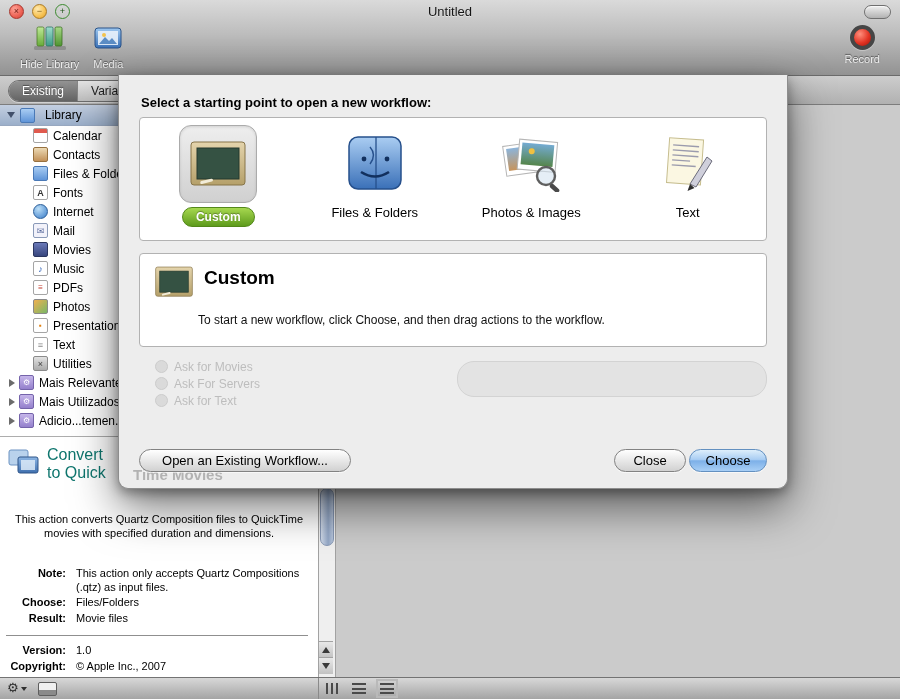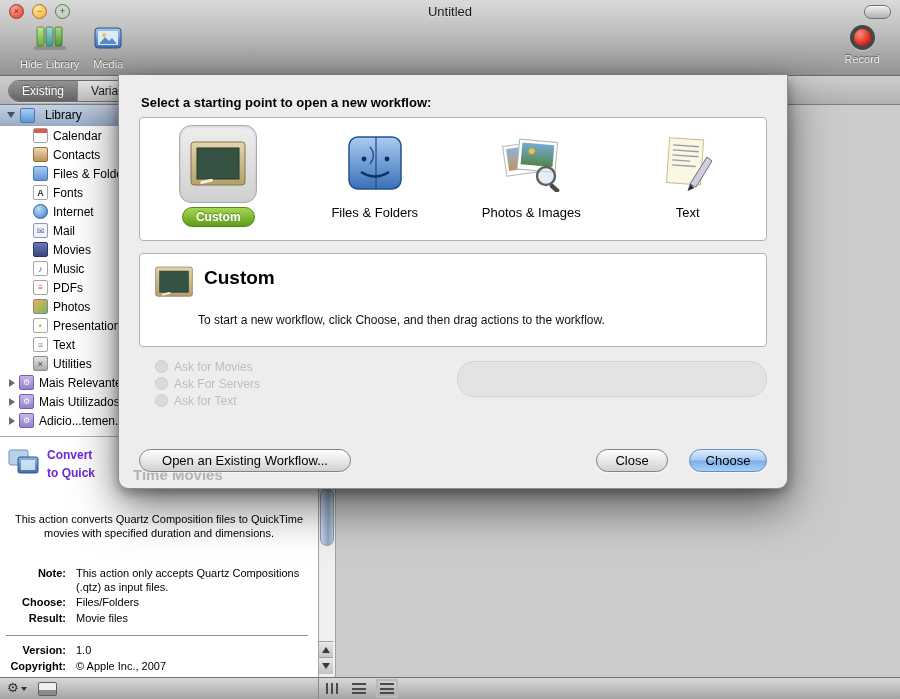--- a/index.html
+++ b/index.html
@@ -82,21 +82,21 @@
     background:linear-gradient(90deg,#cfd9e8,#93a7c6 60%,#b8c6dc);border:1px solid #8697b4;}
   .sbtn{position:absolute;left:0;width:14px;height:16px;background:linear-gradient(#e8e8e8,#c2c2c2);
     border-top:1px solid #a2a2a2;display:flex;align-items:center;justify-content:center;}
   .sbtn.up{bottom:20px;}
   .sbtn.down{bottom:4px;}
   .arr-up{width:0;height:0;border-bottom:6px solid #3a3a3a;border-left:4px solid transparent;border-right:4px solid transparent;}
   .arr-down{width:0;height:0;border-top:6px solid #3a3a3a;border-left:4px solid transparent;border-right:4px solid transparent;}
   
   .descpanel{position:absolute;left:0;top:436px;width:318px;height:242px;background:#fff;border-top:1px solid #adadad;}
   .dp-head{position:absolute;top:9px;left:8px;display:flex;gap:7px;align-items:flex-start;}
-  .dp-title{font-size:12px;font-weight:bold;line-height:18px;color:#6d28d9;}
+  .dp-title{font-size:16px;font-weight:normal;line-height:18px;color:#0f766e;}
   .dp-body{position:absolute;top:76px;left:8px;width:302px;font-size:11px;line-height:13.5px;color:#000;text-align:center;}
   .dp-fields{position:absolute;top:130px;left:0;width:312px;font-size:11px;line-height:13.5px;}
   .frow{display:grid;grid-template-columns:66px 1fr;column-gap:10px;margin-bottom:2px;}
   .fl{font-weight:bold;text-align:right;}
   .fv{text-align:left;}
   .dp-div{position:absolute;top:198px;left:6px;width:302px;border-top:1px solid #8f8f8f;}
   .dp-meta{position:absolute;top:206px;left:0;width:312px;font-size:11px;line-height:14px;}
   
   .statusbar{position:absolute;left:0;right:0;bottom:0;height:21px;
     background:linear-gradient(#d8d8d8,#a4a4a4);border-top:1px solid #737373;}
@@ -130,21 +130,21 @@
   .ghost-rows{position:absolute;top:283px;left:36px;z-index:1;}
   .ghost-row{display:flex;align-items:center;gap:6px;height:17px;color:#bdbdbd;font-size:12px;}
   .ghost-dot{width:11px;height:11px;border-radius:50%;background:#dadada;border:1px solid #cccccc;flex:none;}
   .ghost-pill{position:absolute;top:286px;left:338px;width:308px;height:34px;border-radius:17px;
     background:#e3e3e3;border:1px solid #d3d3d3;z-index:1;}
   .ghost-title{position:absolute;top:391px;left:14px;font-size:15px;font-weight:bold;color:#b2b2b2;z-index:1;}
   .sheet-btn{position:absolute;top:374px;height:23px;border-radius:12px;border:1px solid #828282;
     background:linear-gradient(#ffffff,#d1d1d1);font-size:13px;font-family:Liberation Sans, sans-serif;color:#000;
     display:flex;align-items:center;justify-content:center;box-shadow:0 1px 0 rgba(255,255,255,.6);z-index:2;padding:0;}
   .btn-open{left:20px;width:212px;}
-  .btn-close{left:477px;width:72px;}
+  .btn-close{left:495px;width:72px;}
   .btn-choose{left:570px;width:78px;background:linear-gradient(#ddeefb,#a9cdf3 45%,#7db0e8 52%,#a8cff6);border:1px solid #6390c0;}
 </style>
 </head>
 <body>
 
 <div class="window">
 
   <div class="chrome">
     <div class="titlebar">
       <div class="lights">

